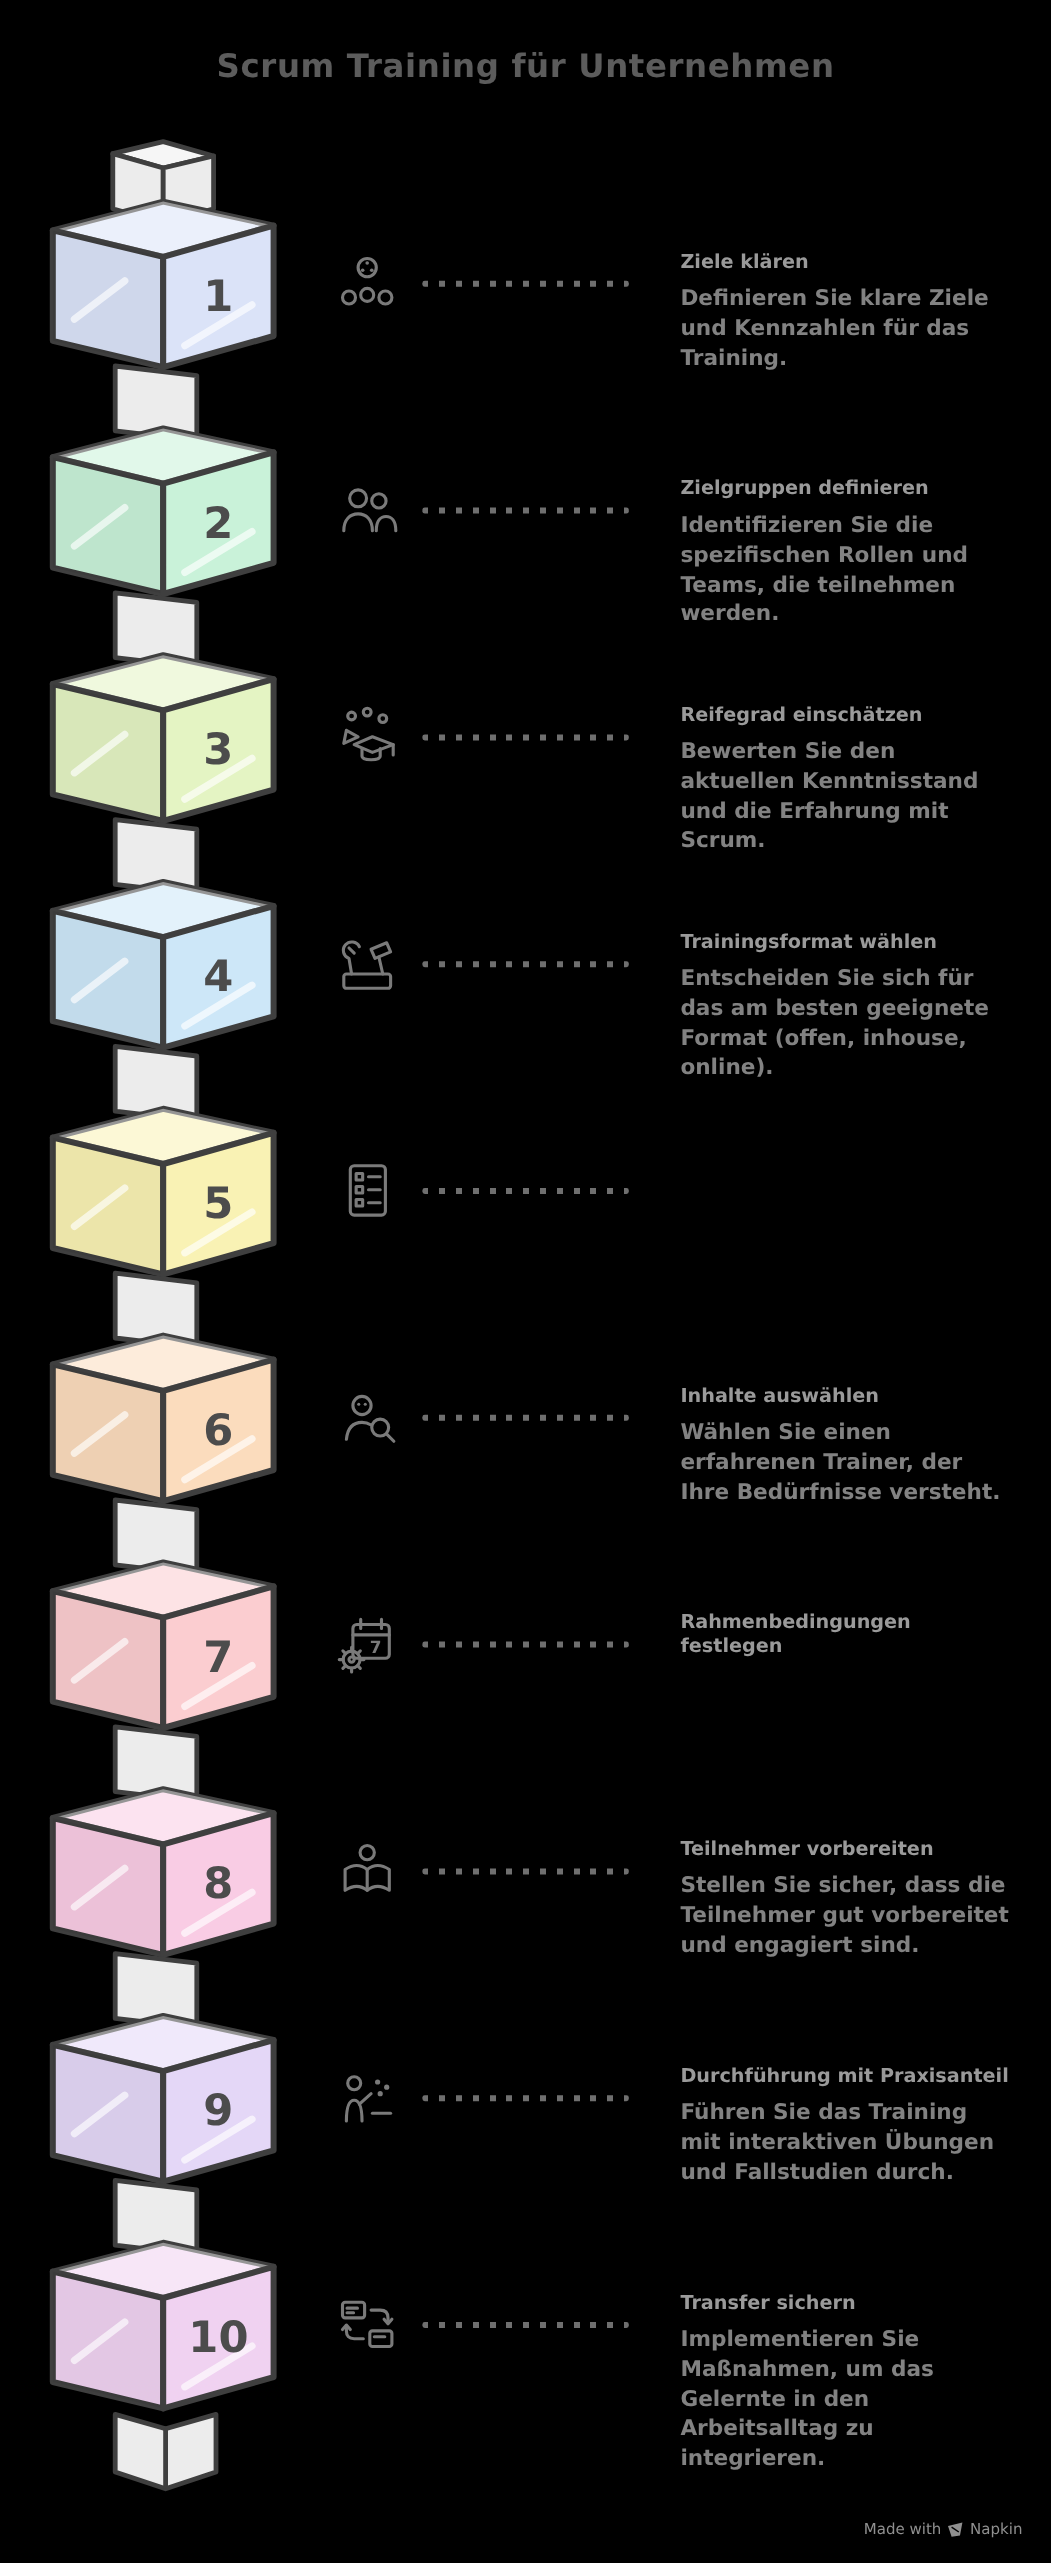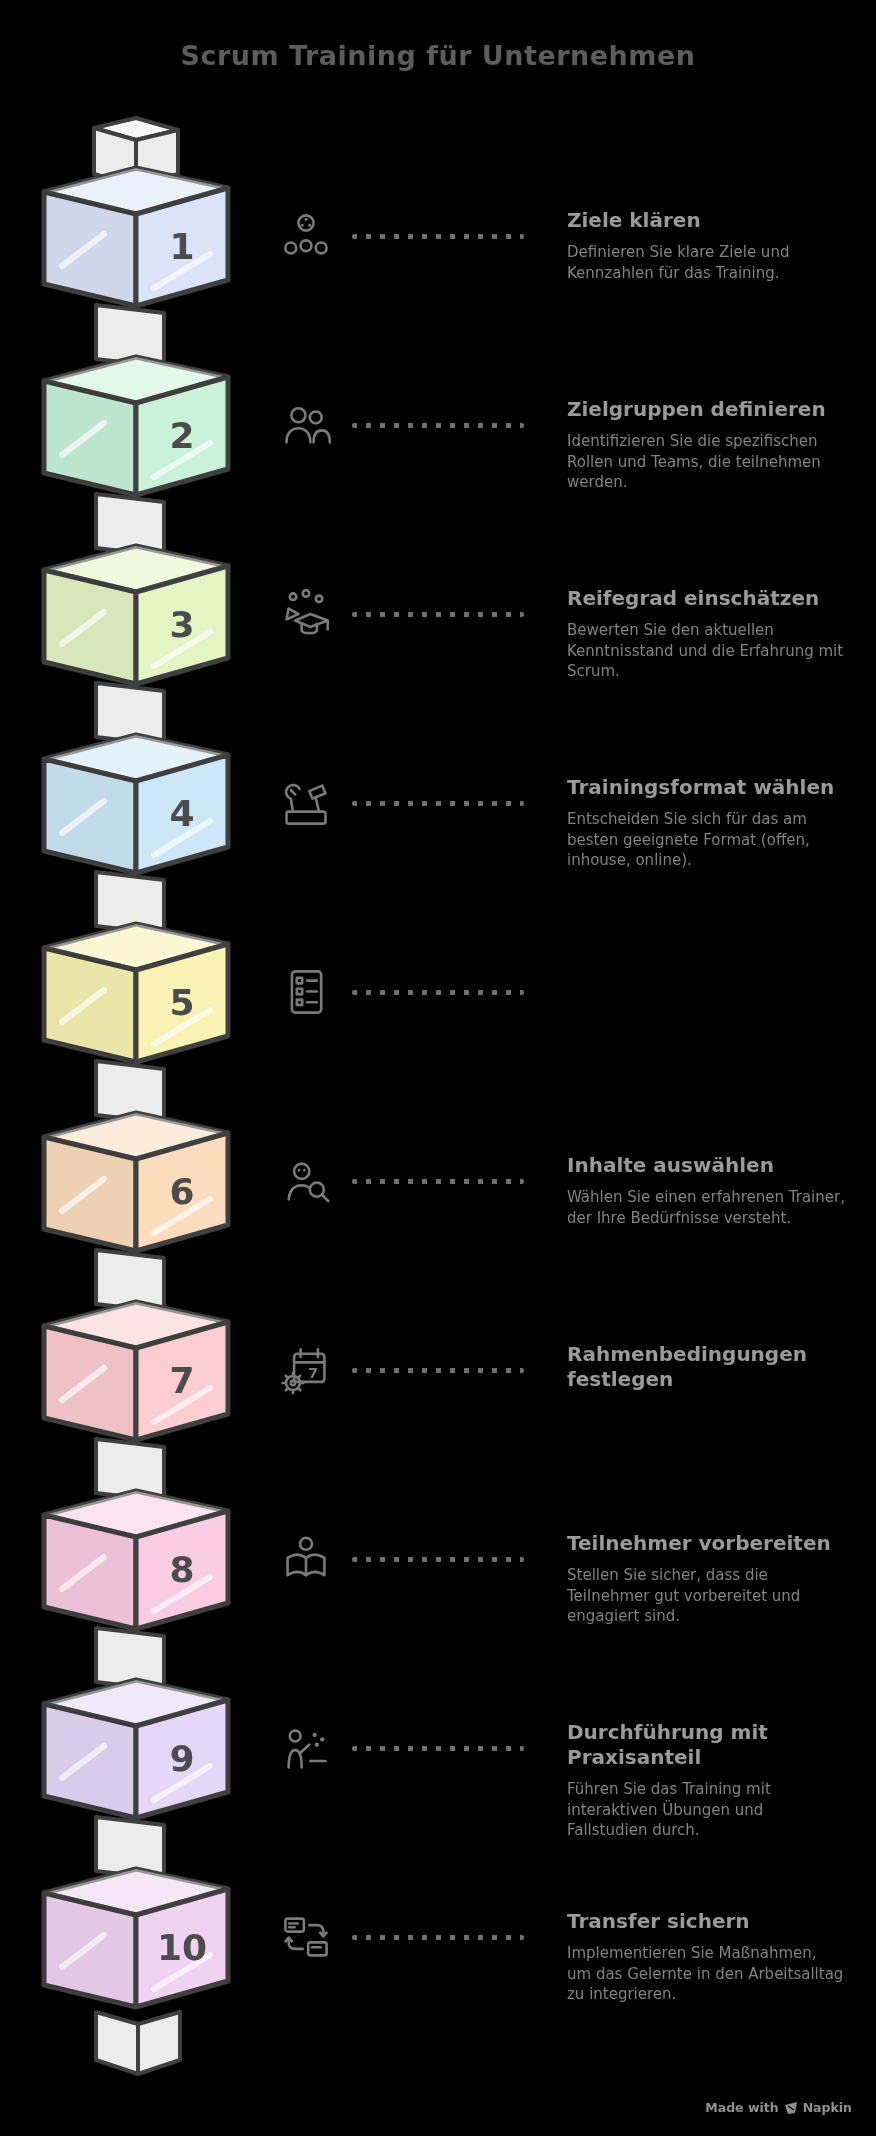--- a/index.html
+++ b/index.html
@@ -25,26 +25,26 @@
   .icon-wrap{position:absolute;left:276px;top:94px;width:60px;height:60px;display:flex;align-items:center;justify-content:center;}
   .icon-wrap svg{width:52px;height:52px;stroke:var(--icon,#7a7a7a);stroke-width:2.4;fill:none;stroke-linecap:round;stroke-linejoin:round;}
   .icon-wrap svg .fil{fill:var(--icon,#7a7a7a);stroke:none;}
   .icon-wrap svg text{fill:var(--icon,#7a7a7a);stroke:none;font-family:"DejaVu Sans",sans-serif;font-weight:bold;}
   .dots{
     position:absolute;left:352px;top:122px;width:172px;height:5px;
     background:repeating-linear-gradient(90deg,var(--dots,#6f6f6f) 0 5px,transparent 5px 14px);
     border-radius:2px;
   }
   .text{position:absolute;left:567px;top:96px;width:288px;}
-  .h{font-size:20px;font-weight:bold;color:var(--heading,#9a9a9a);line-height:1.25;max-width:275px;}
-  .d{margin-top:9px;font-size:15px;font-weight:normal;color:var(--description,#828282);line-height:1.38;max-width:278px;}
+  .h{font-size:16px;font-weight:bold;color:var(--heading,#9a9a9a);line-height:1.25;max-width:275px;}
+  .d{margin-top:9px;font-size:18px;font-weight:bold;color:var(--description,#828282);line-height:1.38;max-width:278px;}
   .bottom-cap{position:absolute;left:78px;top:2004px;width:120px;height:92px;overflow:visible;}
   .footer{
     position:absolute;right:24px;top:2100px;display:flex;align-items:center;gap:5px;
-    font-size:12.5px;font-weight:bold;color:#8f8f8f;
+    font-size:12.5px;font-weight:normal;color:#8f8f8f;
   }
 </style>
 </head>
 <body>
 
 <div class="page-title">Scrum Training für Unternehmen</div>
 
 <div class="timeline">
 
   <div class="row">

